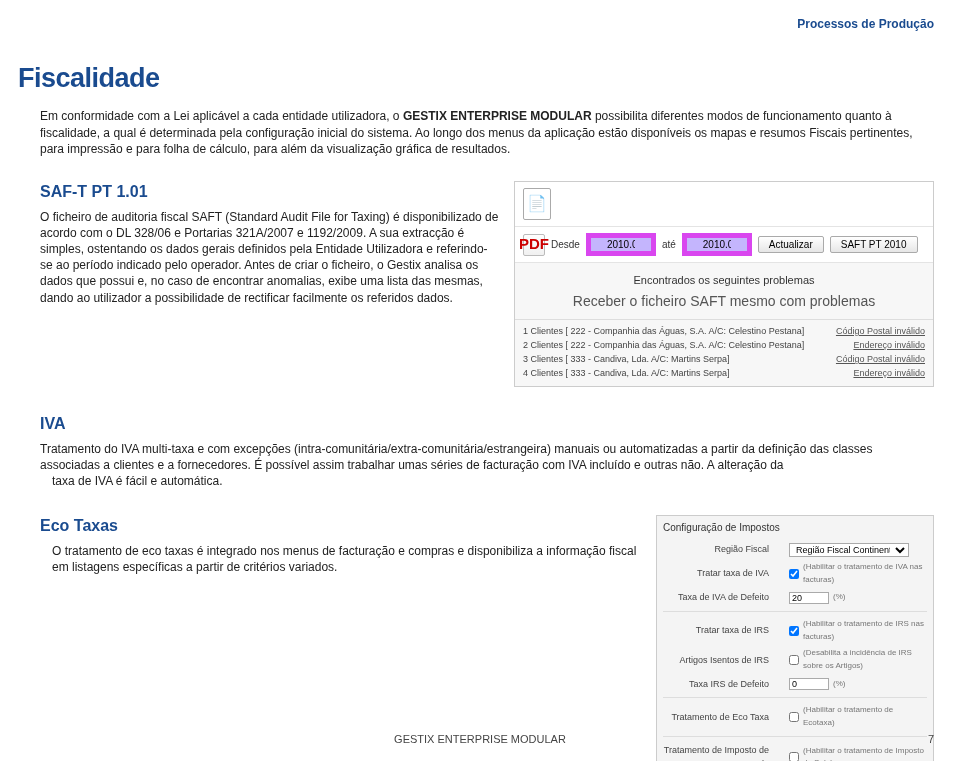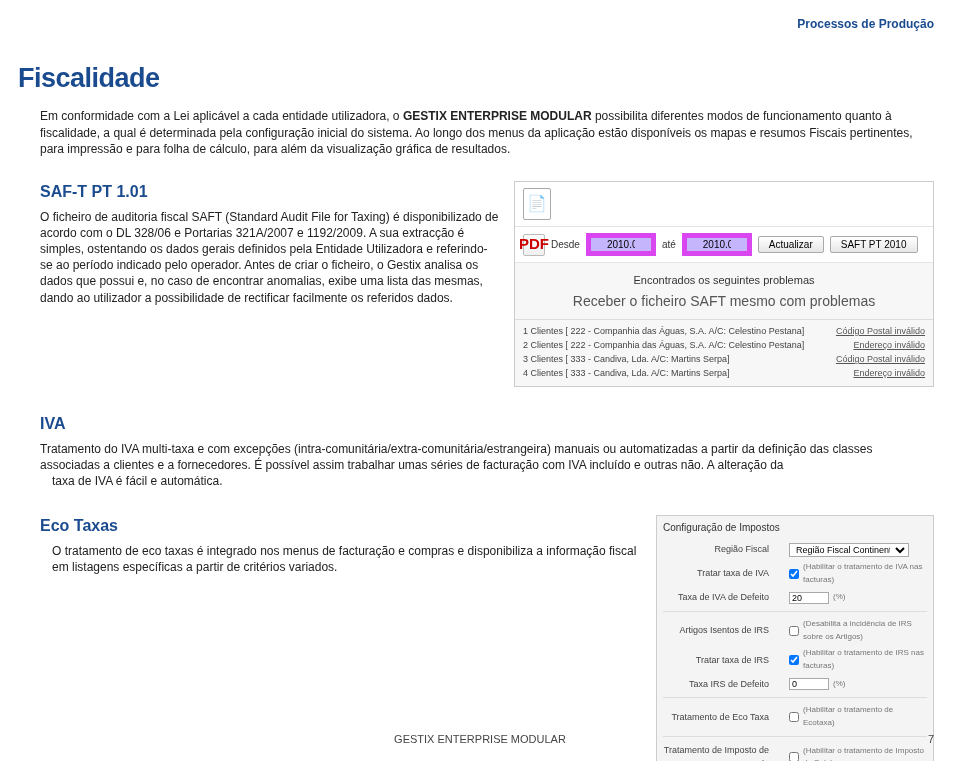--- a/index.html
+++ b/index.html
@@ -284,31 +284,31 @@
         <div class="lbl">Taxa de IVA de Defeito</div>
         <div class="val">
             <input class="smallinput" value="20" style="">
             <span class="hint">(%)</span>
           </div>
       </div>
 
       <div class="config-sep"></div>
 
       <div class="config-row">
+        <div class="lbl">Tratar taxa de IRS</div>
+        <div class="val">
+            <input type="checkbox" class="cb" checked="" style="">
+            <span class="hint">(Habilitar o tratamento de IRS nas facturas)</span>
+          </div>
+      </div>
+      <div class="config-row">
         <div class="lbl">Artigos Isentos de IRS</div>
         <div class="val">
             <input type="checkbox" class="cb" style="">
             <span class="hint">(Desabilita a incidência de IRS sobre os Artigos)</span>
-          </div>
-      </div>
-      <div class="config-row">
-        <div class="lbl">Tratar taxa de IRS</div>
-        <div class="val">
-            <input type="checkbox" class="cb" checked="" style="">
-            <span class="hint">(Habilitar o tratamento de IRS nas facturas)</span>
           </div>
       </div>
       <div class="config-row">
         <div class="lbl">Taxa IRS de Defeito</div>
         <div class="val">
             <input class="smallinput" value="0" style="">
             <span class="hint">(%)</span>
           </div>
       </div>
 

